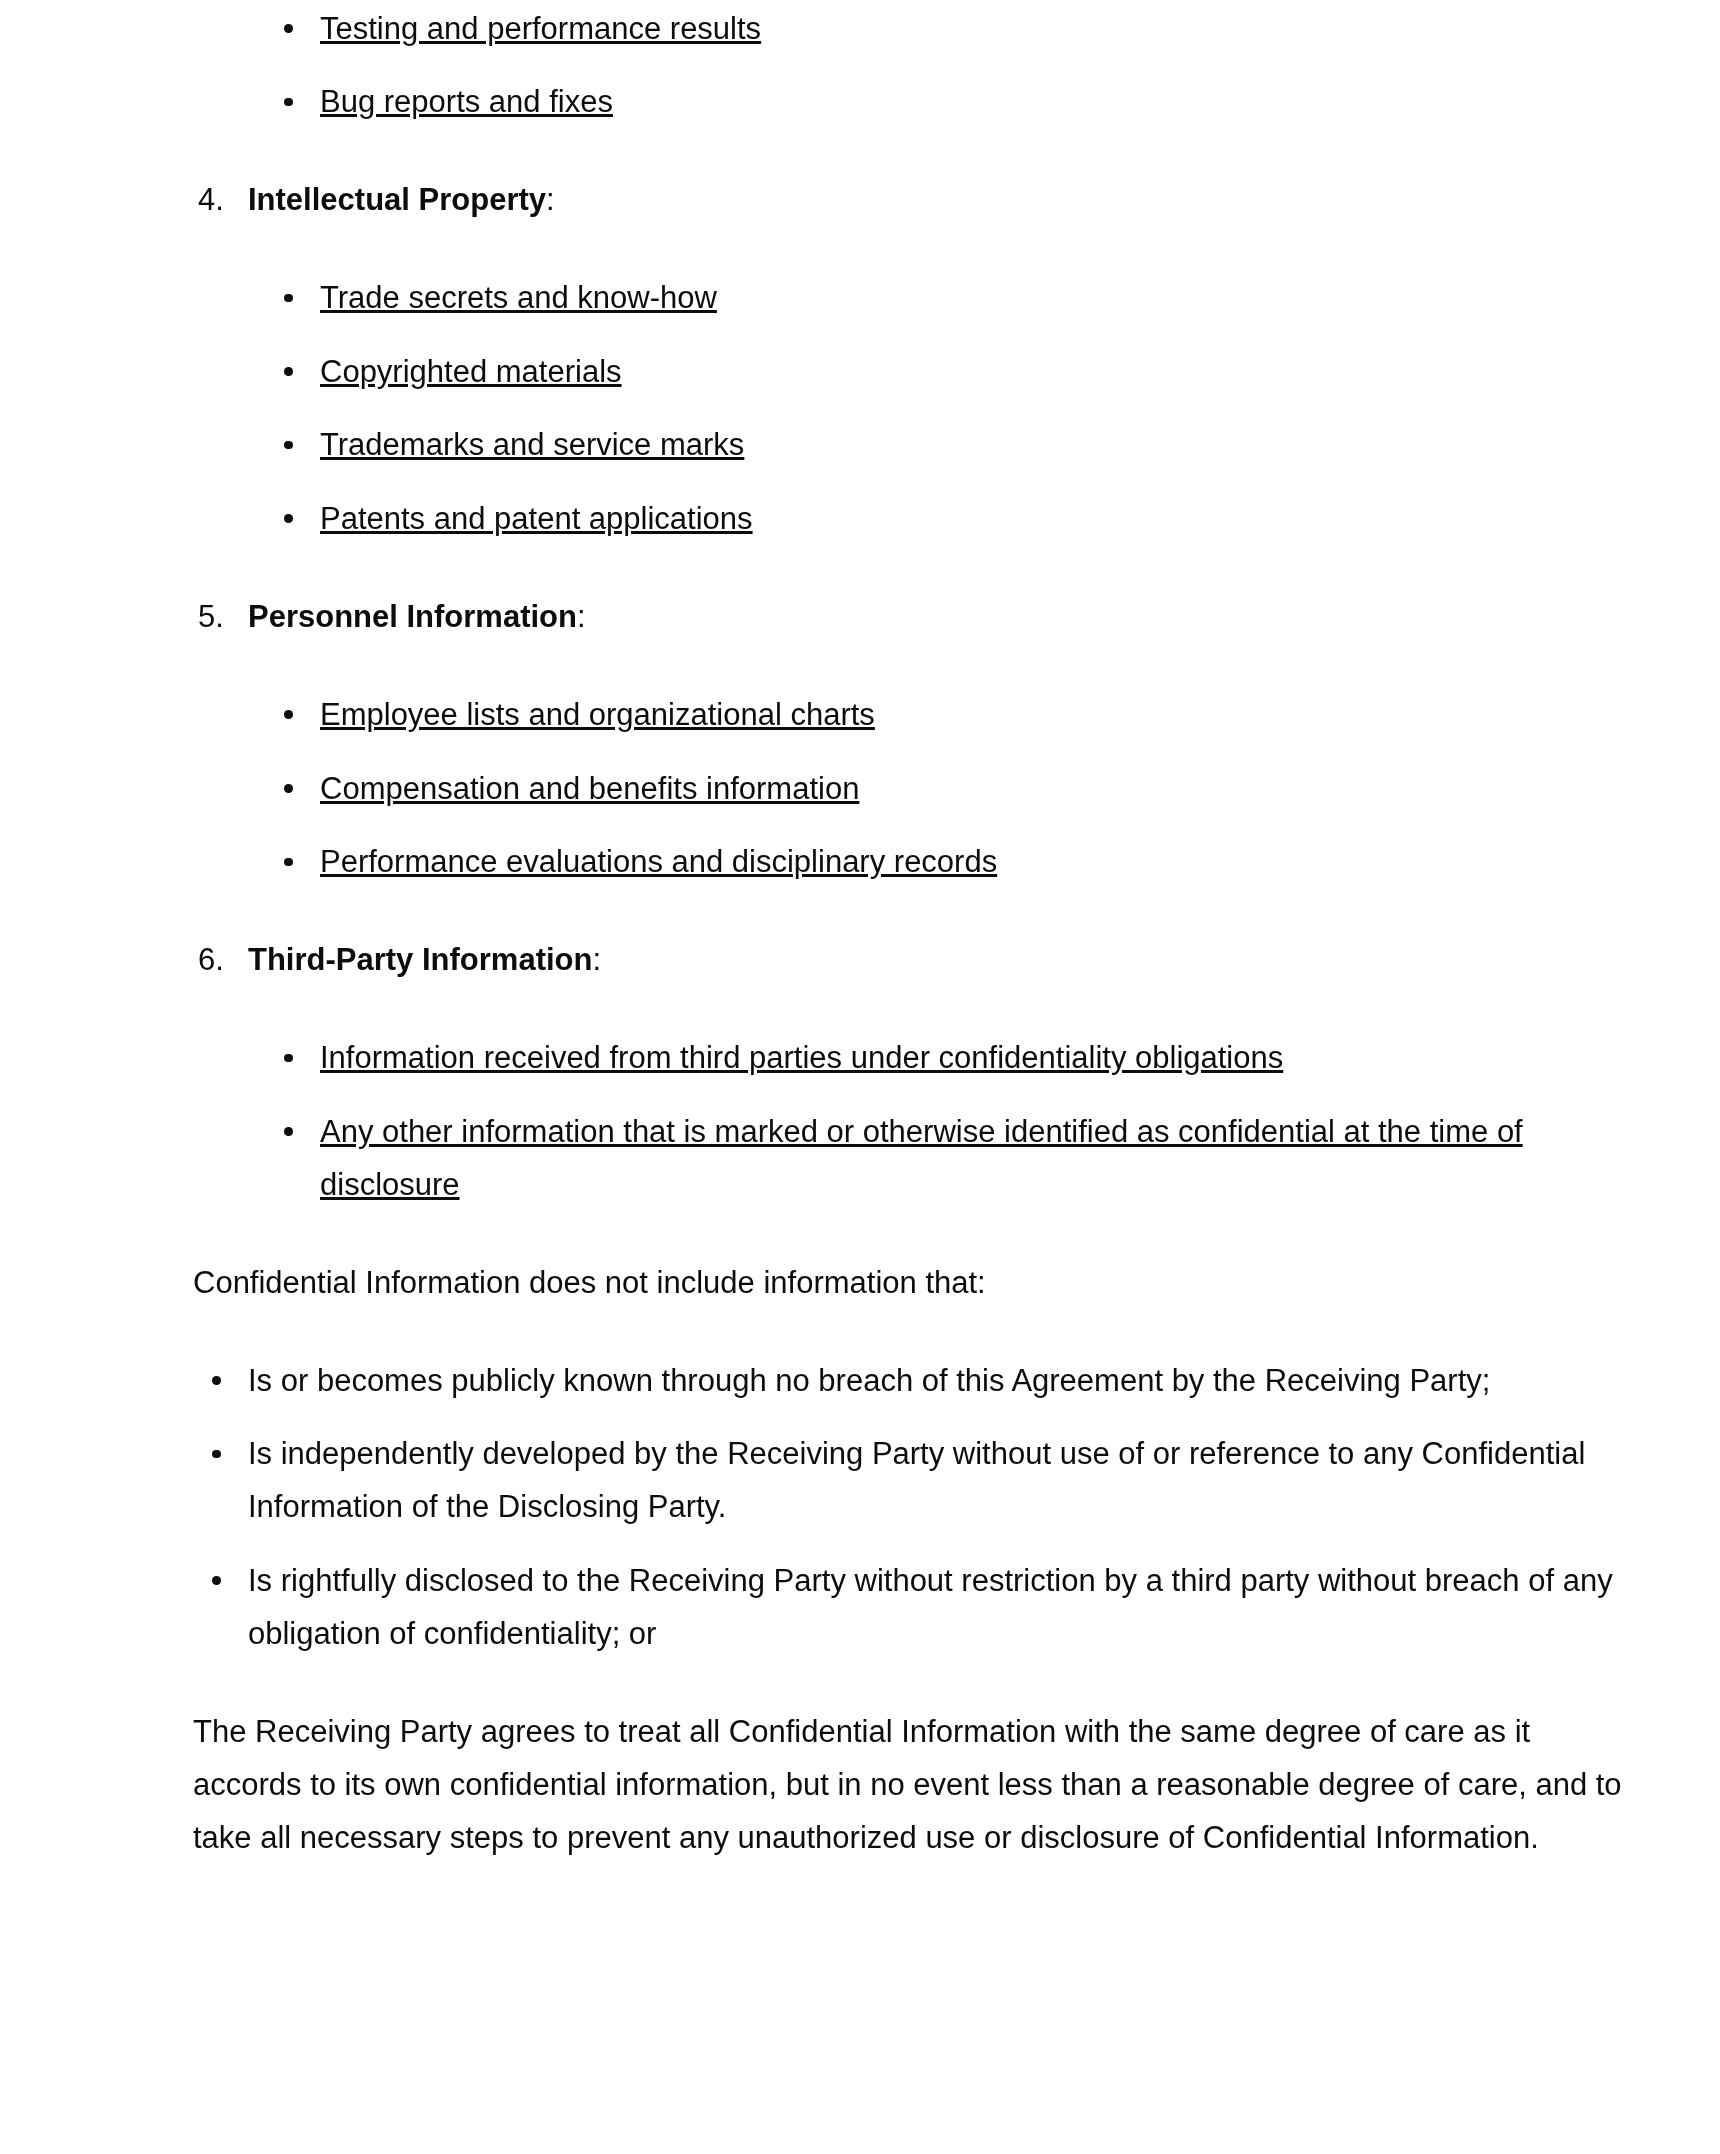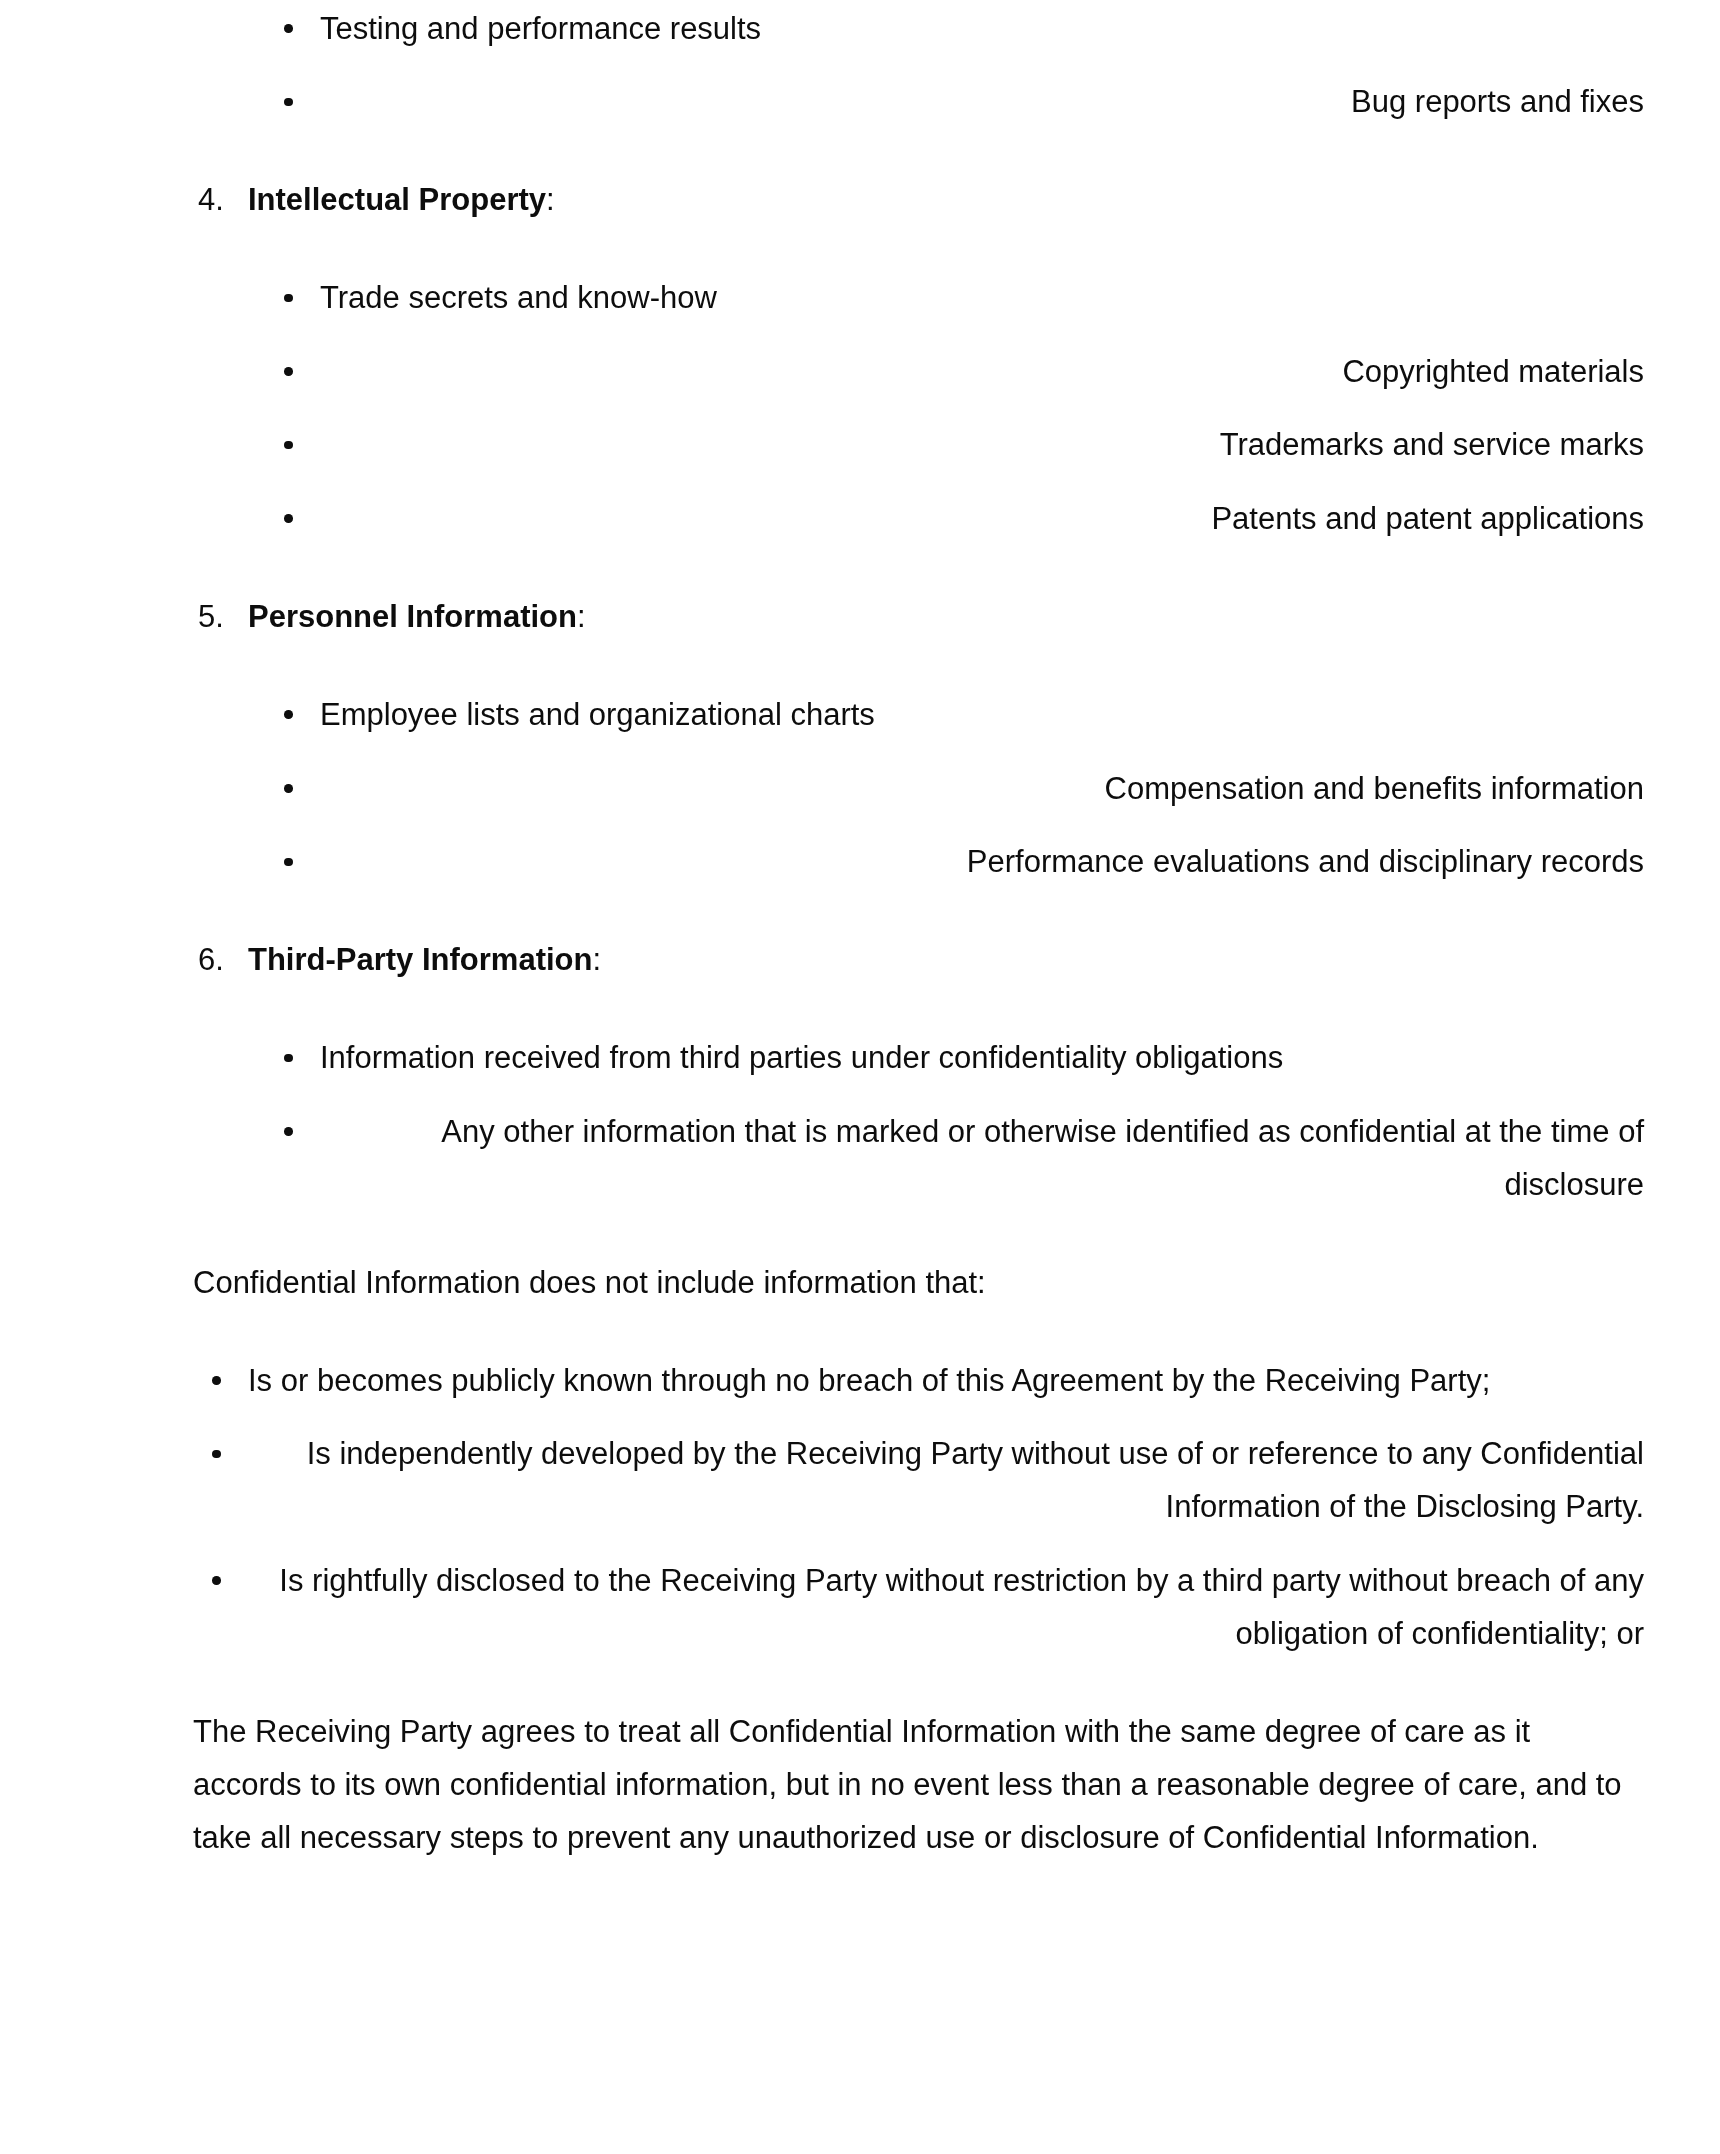--- a/index.html
+++ b/index.html
@@ -6,28 +6,28 @@
   html, body { width: 1721px; height: 2154px; background: #ffffff; overflow: hidden; }
   body {
     font-family: "Liberation Sans", sans-serif;
     font-size: 31px;
     line-height: 53px;
     color: #0d0d0d;
   }
   .doc { padding: 1.7px 77px 0 181px; }
   ul { list-style: none; }
   li { position: relative; }
-  li + li { margin-top: 20.6px; text-align: right; }
+  li + li { margin-top: 20.6px; }
 
   
   .lv1 > li { padding-left: 67px; }
   .lv1 > li > .dot { left: 31px; }
 
   
-  .lv2 > li { padding-left: 139px; }
+  .lv2 > li { padding-left: 139px; text-decoration: underline; }
   .lv2 > li > .dot { left: 103px; }
 
   .dot {
     position: absolute;
     top: 22.4px;
     width: 8.6px;
     height: 8.6px;
     border-radius: 50%;
     background: #0d0d0d;
   }

